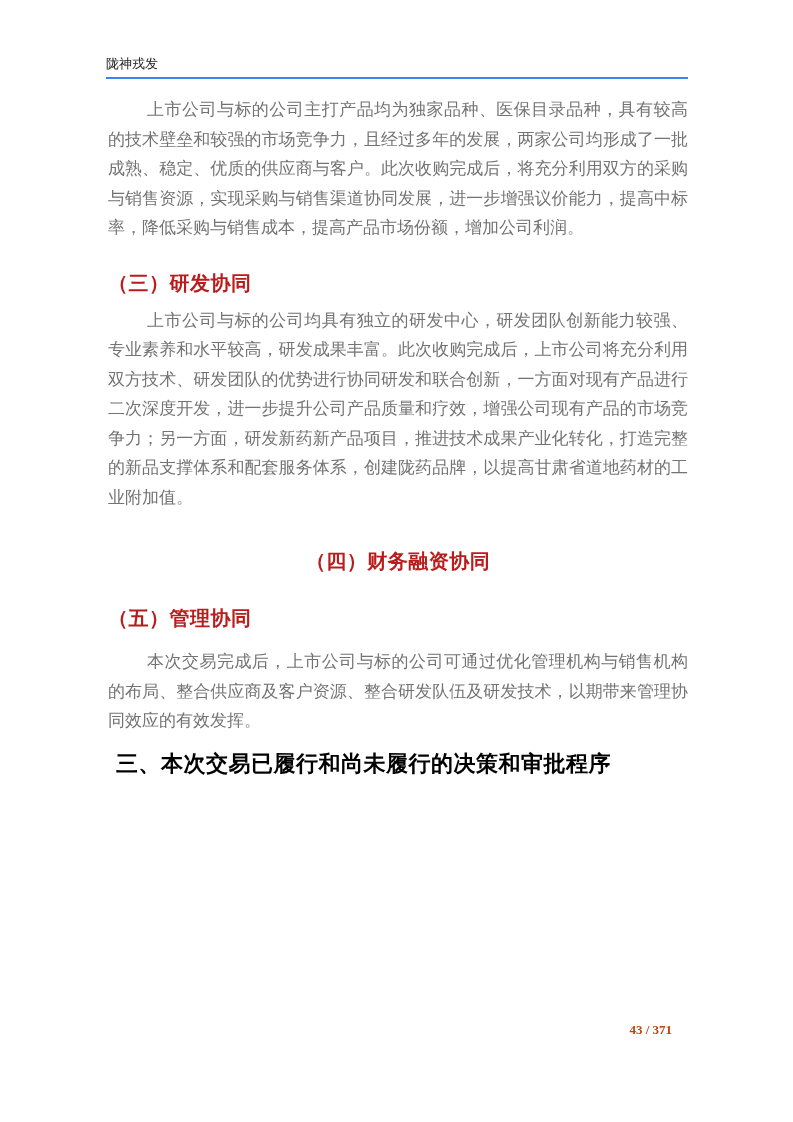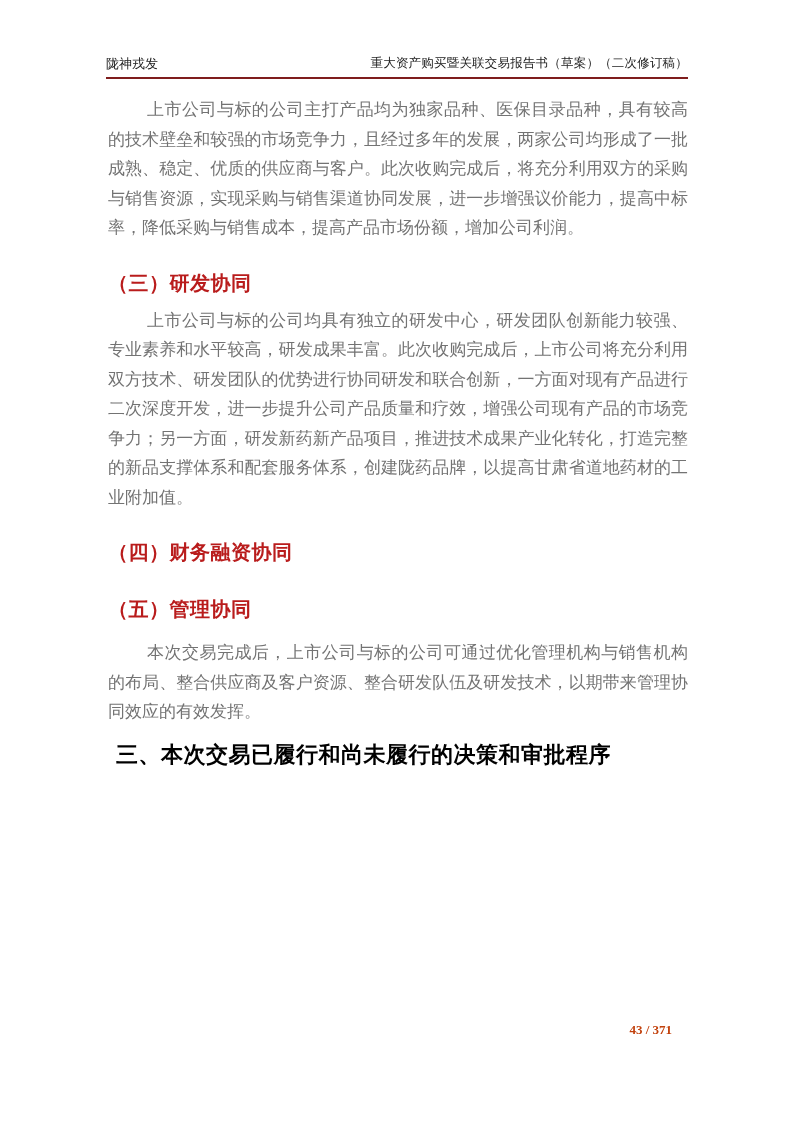--- a/index.html
+++ b/index.html
@@ -21,21 +21,21 @@
     position: absolute;
     top: 55px;
     left: 106px;
     right: 105px;
     display: flex;
     justify-content: space-between;
     align-items: flex-end;
     font-size: 13px;
     line-height: 17px;
     padding-bottom: 5px;
-    border-bottom: 2px solid #7f1d1d;
+    border-bottom: 2px solid #3b82f6;
     color: #222;
   }
   .page-header .hdr-right {
     font-size: 12.5px;
     letter-spacing: 0.2px;
   }
   
   .content {
     position: absolute;
     top: 95px;
@@ -65,21 +65,21 @@
     padding-left: 8px;
     font-family: "Liberation Sans", "DejaVu Sans", sans-serif;
     font-weight: bold;
     font-size: 22px;
     line-height: 30px;
     color: #000;
     letter-spacing: 0.5px;
   }
   .mt-h3 { margin-top: 26px; }
   .mt-p2 { margin-top: 9px; }
-  .mt-h4 { margin-top: 26px; }
+  .mt-h4 { margin-top: 35px; text-align: center; }
   .mt-p3 { margin-top: 15px; }
   .mt-h5 { margin-top: 29px; }
   .mt-p4 { margin-top: 15px; }
   .mt-h2 { margin-top: 13px; }
   .mt-h6 { margin-top: 30px; }
   
   .page-number {
     position: absolute;
     top: 1022px;
     right: 121px;
@@ -89,21 +89,20 @@
     font-family: "Liberation Serif", "DejaVu Serif", serif;
   }
 </style>
 </head>
 <body>
 
 <div class="page">
 
   <div class="page-header">
     <span class="hdr-left">陇神戎发</span>
-    <span class="hdr-right">重大资产购买暨关联交易报告书（草案）（二次修订稿）</span>
   </div>
 
   <div class="content">
 
     <p class="para">上市公司与标的公司主打产品均为独家品种、医保目录品种，具有较高的技术壁垒和较强的市场竞争力，且经过多年的发展，两家公司均形成了一批成熟、稳定、优质的供应商与客户。此次收购完成后，将充分利用双方的采购与销售资源，实现采购与销售渠道协同发展，进一步增强议价能力，提高中标率，降低采购与销售成本，提高产品市场份额，增加公司利润。</p>
 
     <h3 class="h-sub mt-h3">（三）研发协同</h3>
 
     <p class="para mt-p2">上市公司与标的公司均具有独立的研发中心，研发团队创新能力较强、专业素养和水平较高，研发成果丰富。此次收购完成后，上市公司将充分利用双方技术、研发团队的优势进行协同研发和联合创新，一方面对现有产品进行二次深度开发，进一步提升公司产品质量和疗效，增强公司现有产品的市场竞争力；另一方面，研发新药新产品项目，推进技术成果产业化转化，打造完整的新品支撑体系和配套服务体系，创建陇药品牌，以提高甘肃省道地药材的工业附加值。</p>
 

